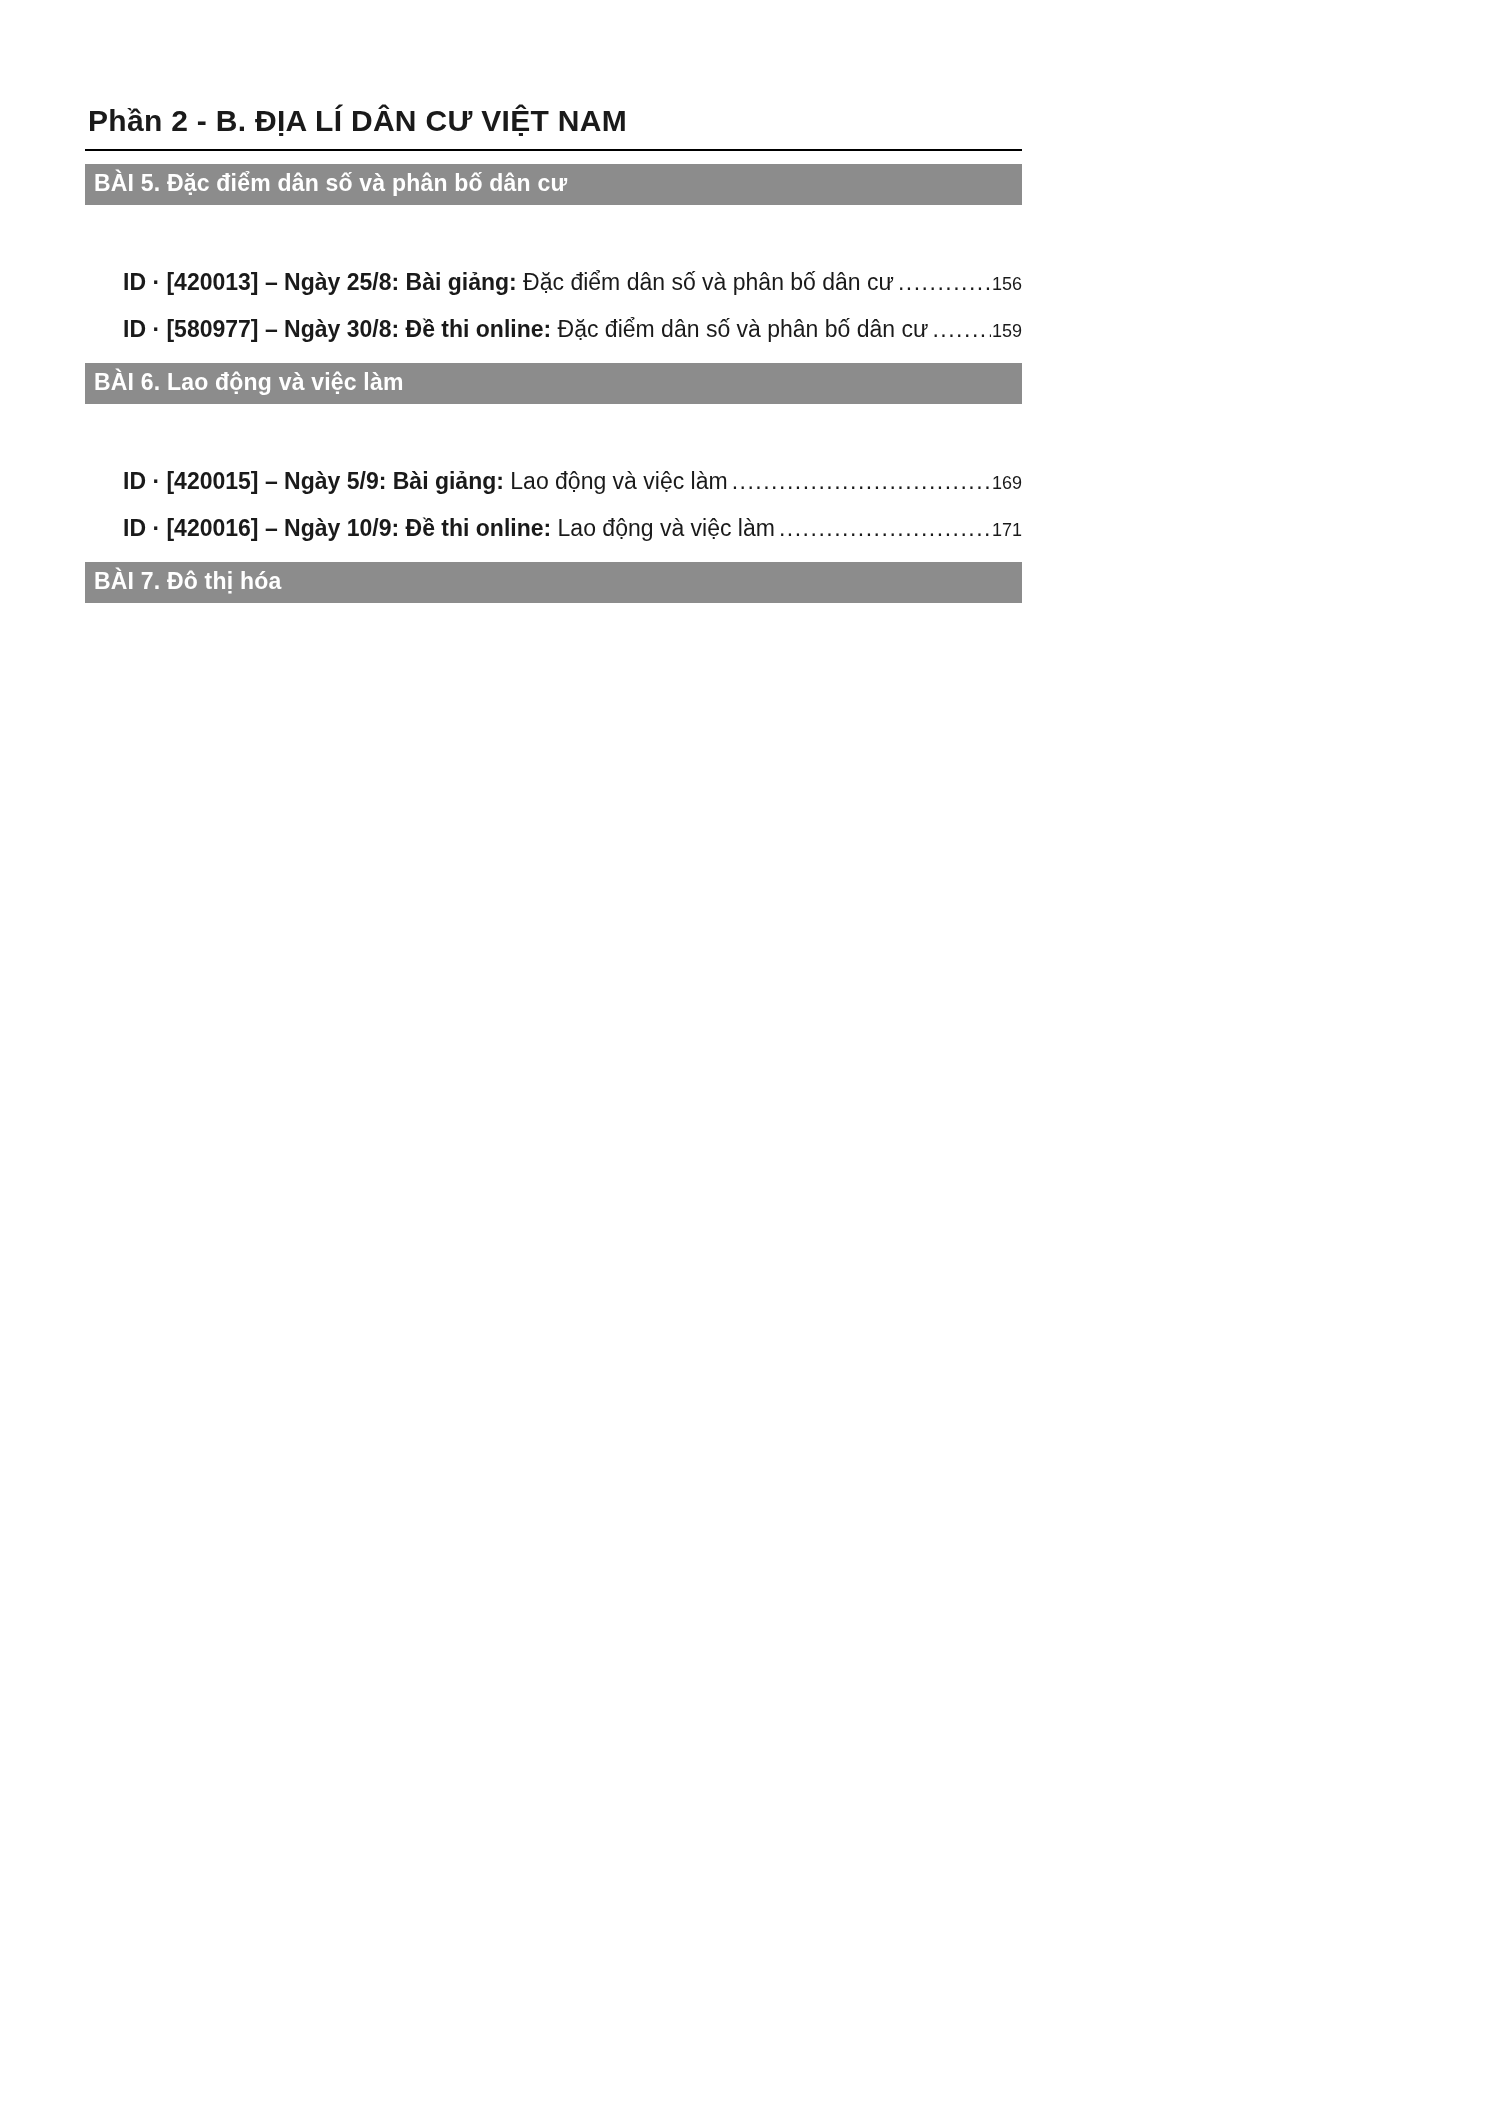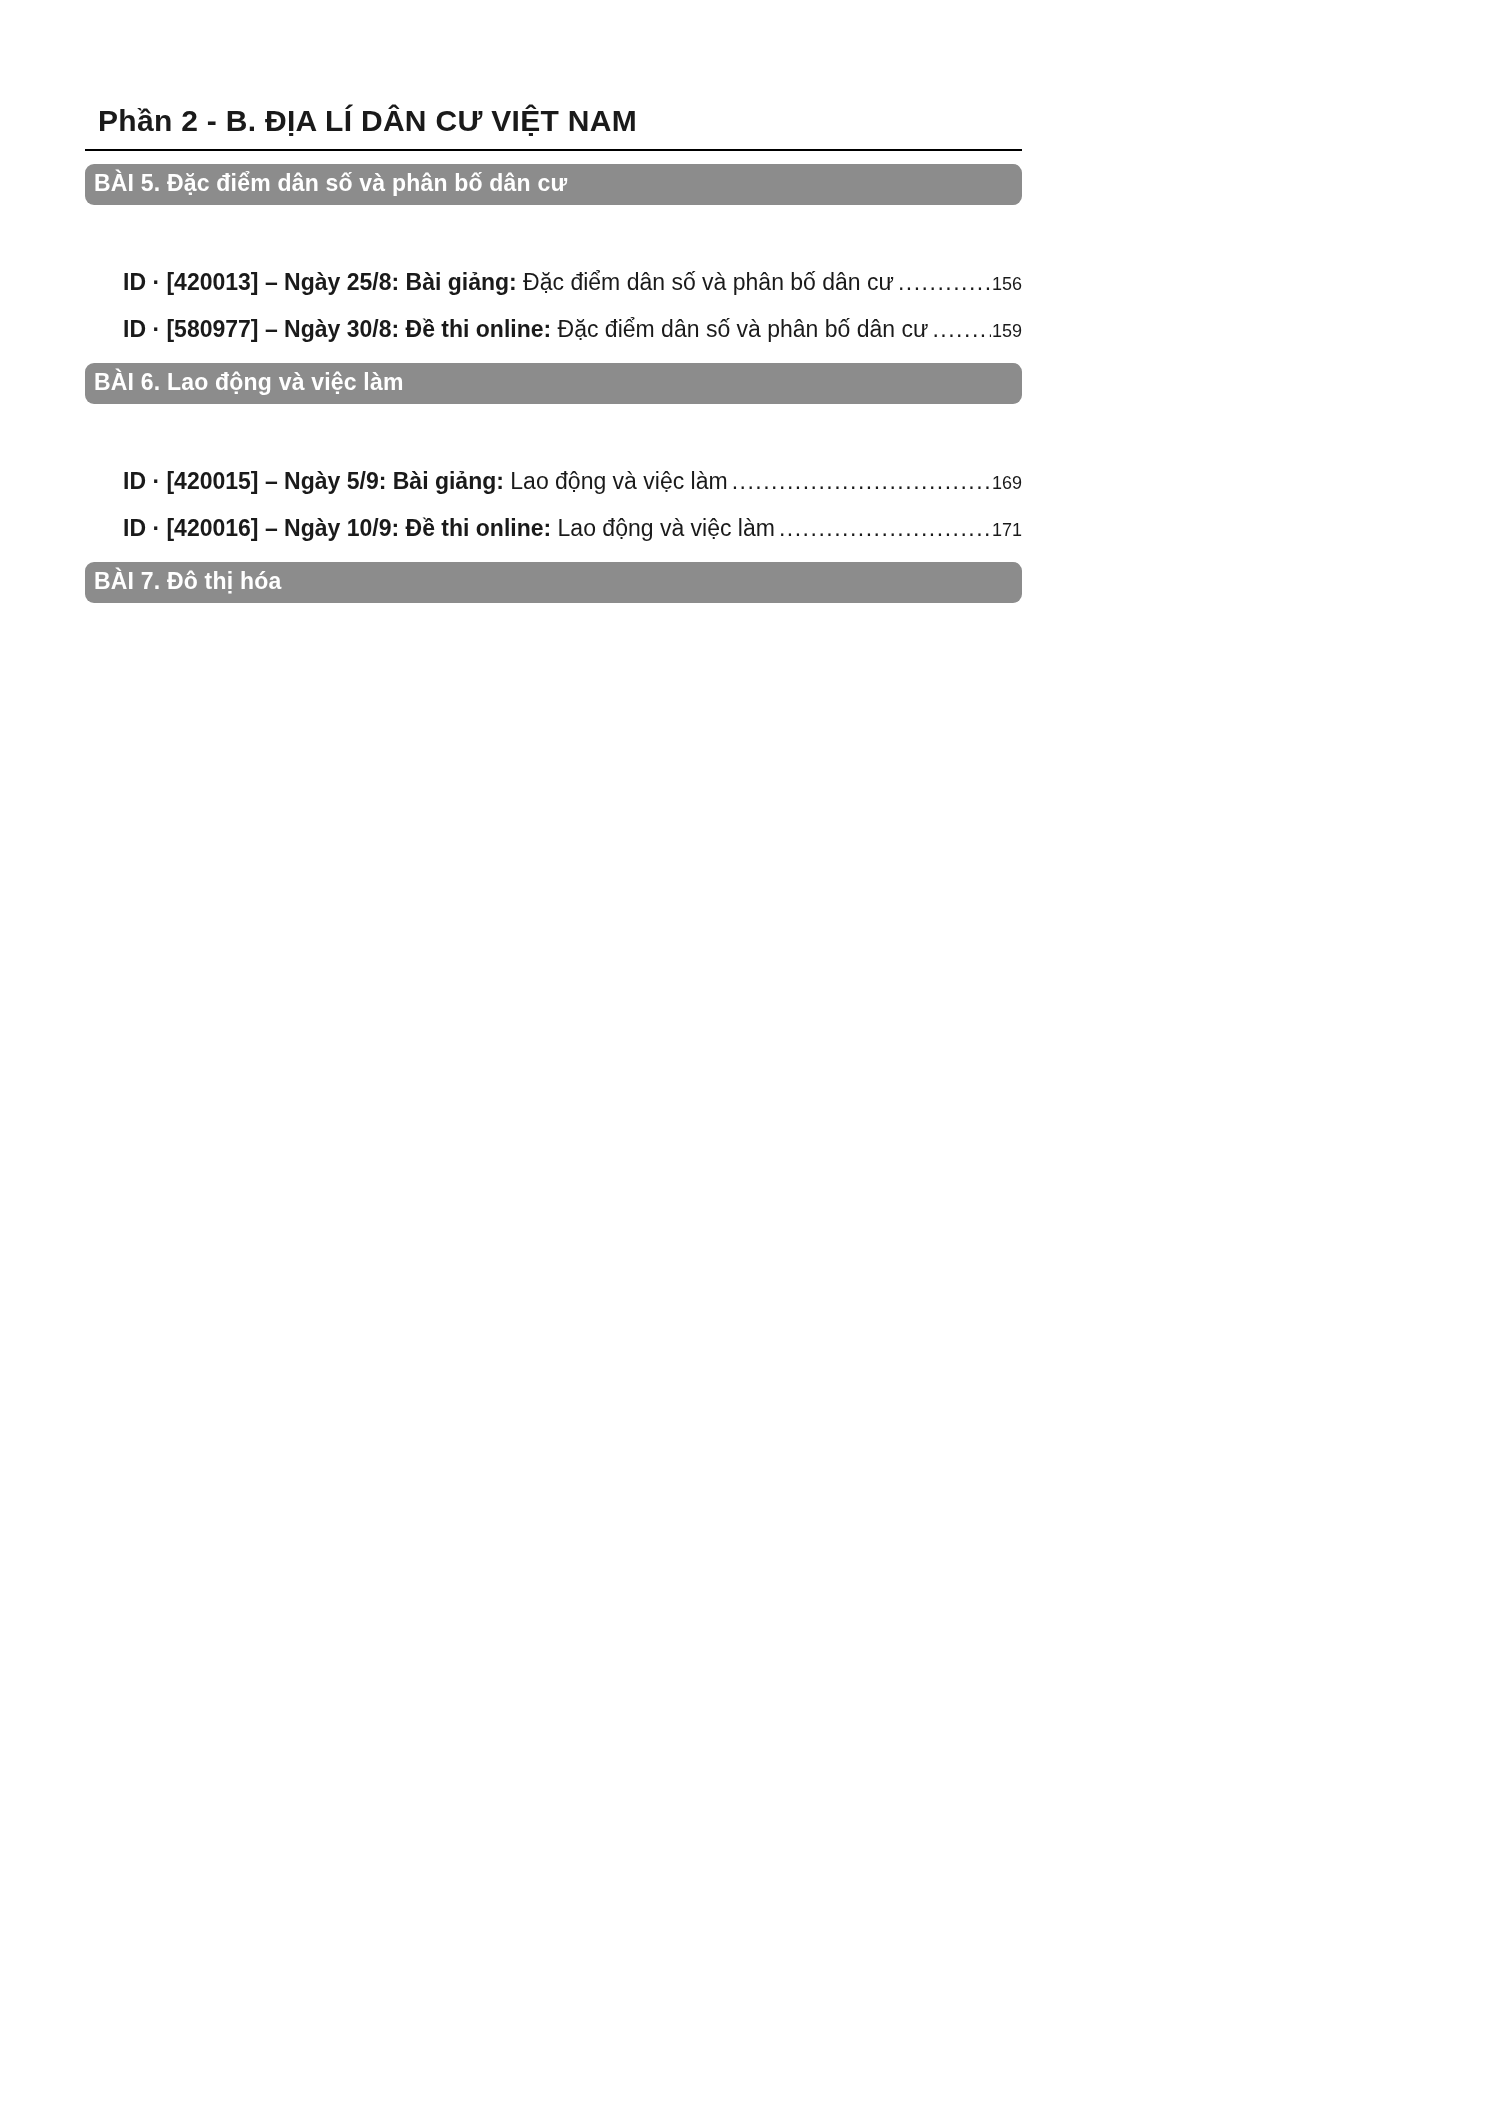--- a/index.html
+++ b/index.html
@@ -17,41 +17,40 @@
   }
   .page {
     position: absolute;
     top: 104px;
     left: 85px;
     width: 937px;
   }
   .doc-title {
     font-size: 30px;
     font-weight: bold;
-    margin: 0 0 11px 13px;
+    margin: 0 0 11px 3px;
     letter-spacing: 0.3px;
     white-space: nowrap;
   }
   .title-rule {
     border: none;
     border-top: 2px solid #000000;
     margin: 0 0 13px 0;
   }
   .section {
     margin-bottom: 4px;
   }
   .section-header {
     background: #8c8c8c;
     color: #ffffff;
     font-weight: bold;
     font-size: 23px;
     padding: 6px 10px 8px 9px;
     letter-spacing: 0.2px;
     white-space: nowrap;
-    border-radius: 9px;
   }
   .entries {
     padding: 8px 0 6px 0;
     margin-top: 46px;
   }
   .entry {
     display: flex;
     align-items: baseline;
     font-size: 23px;
     padding: 10px 0 10px 38px;

